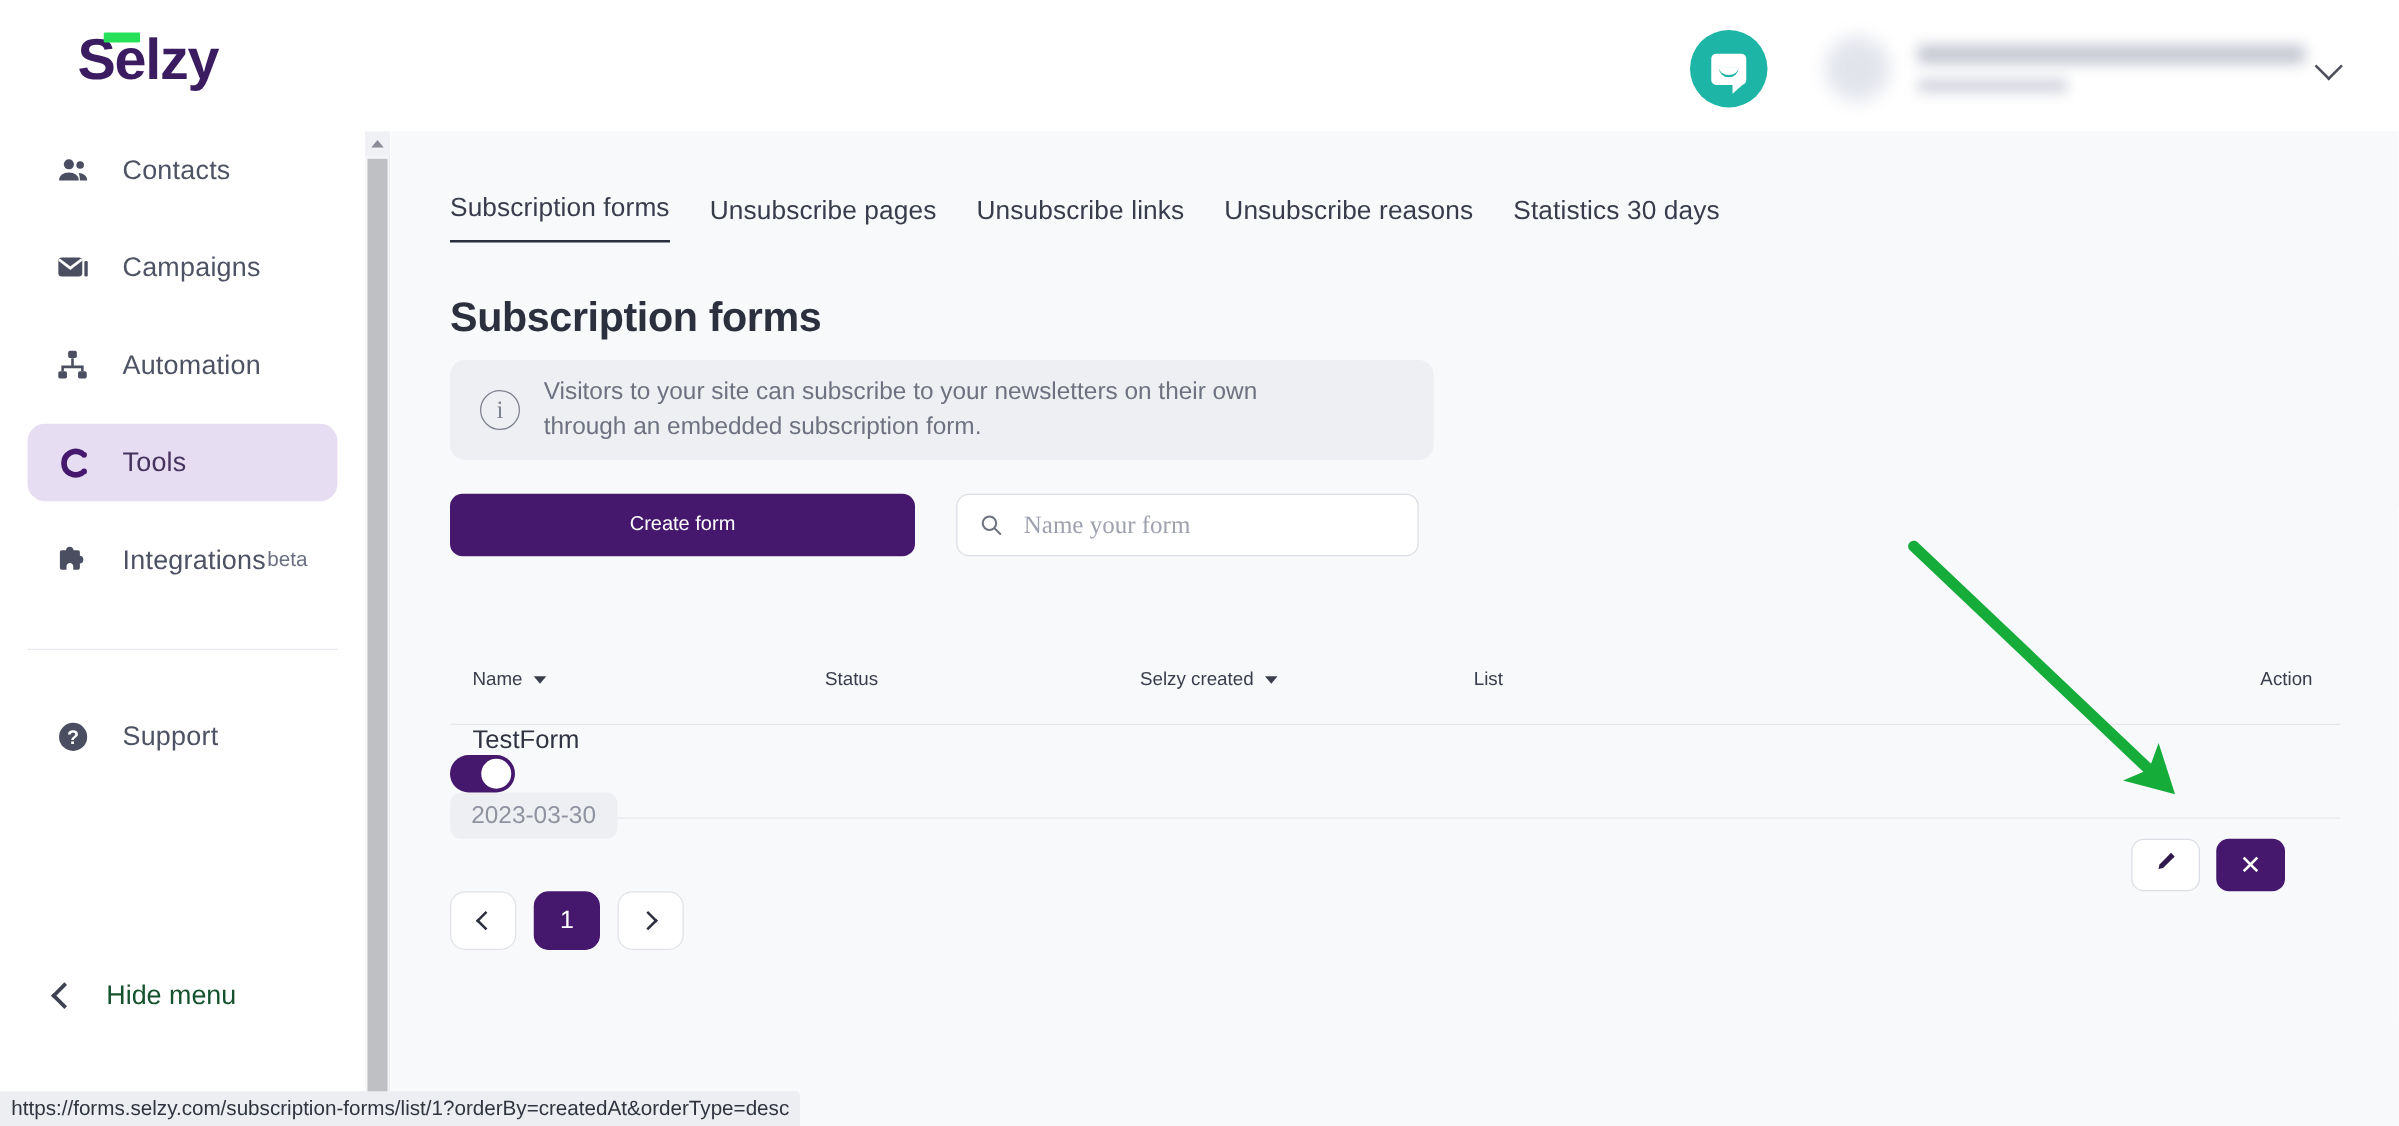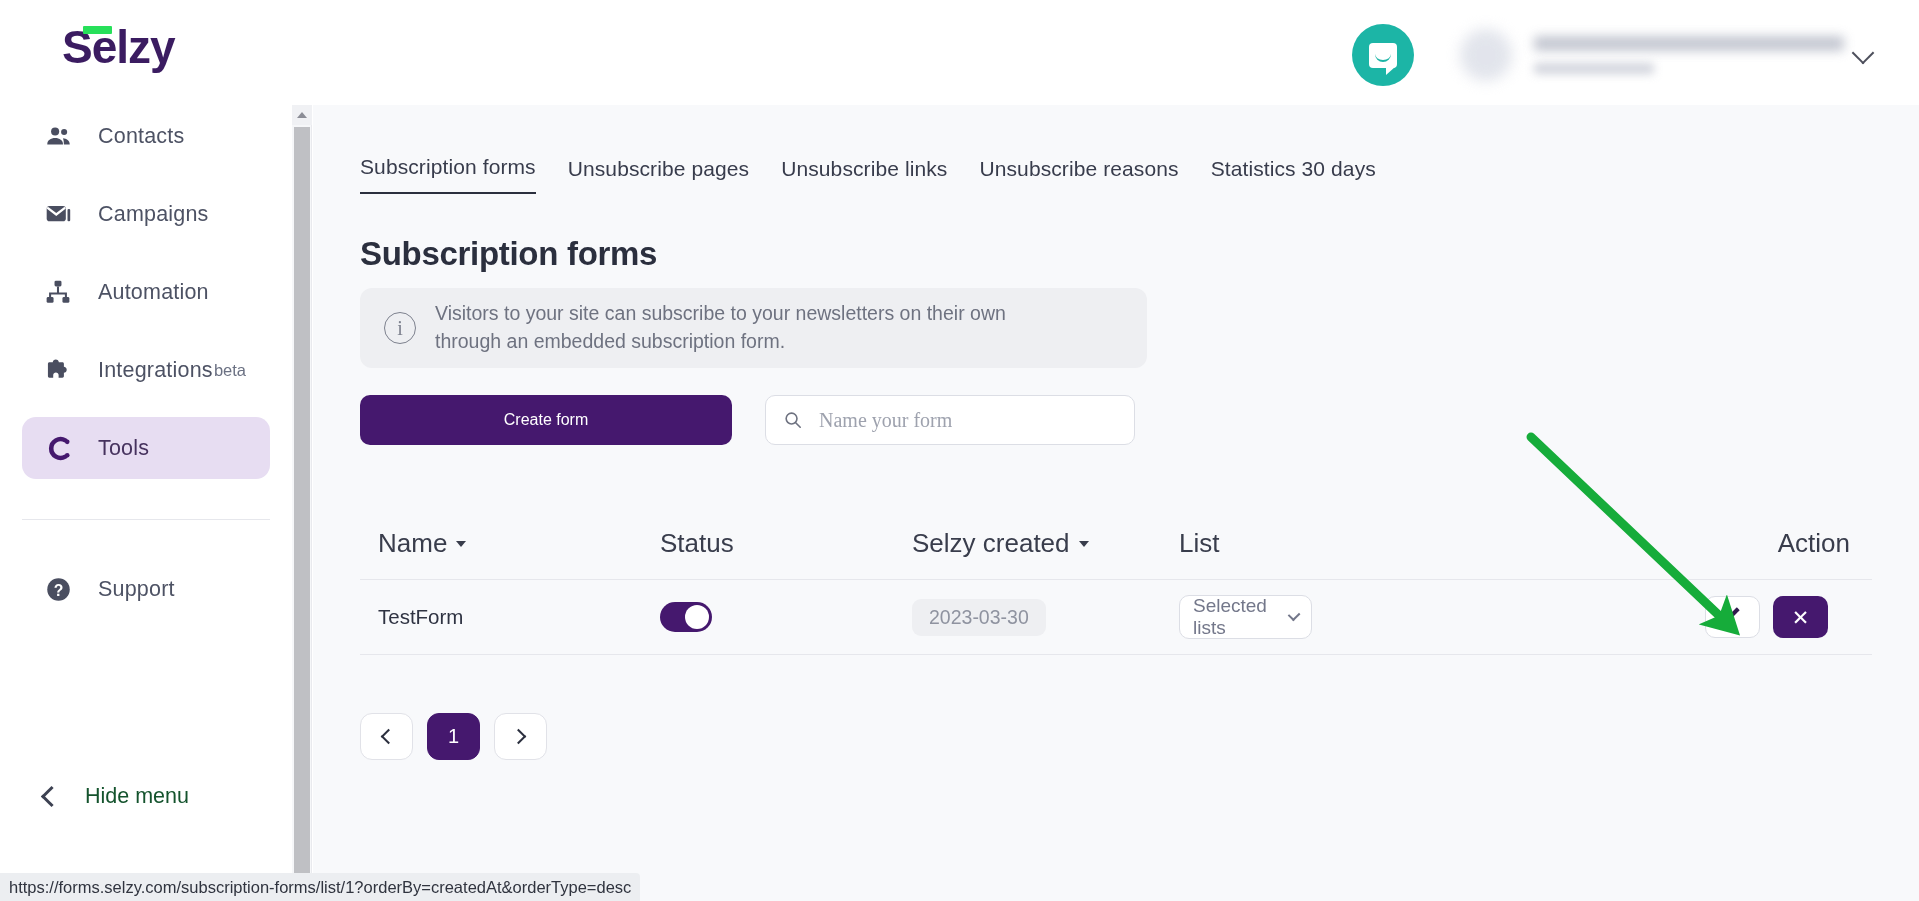--- a/index.html
+++ b/index.html
@@ -161,32 +161,32 @@
     font-family:Liberation Serif, serif;
   }
   .search-input::placeholder { color:#9ea2ae; }
 
   
   .table { position:absolute; left:47px; top:403px; width:1512px; }
   .thead {
     display:flex; align-items:center; height:72px;
     border-bottom:1px solid #e6e7ec;
   }
-  .th { font-size:26px; color:#393d4c; display:flex; align-items:center; }
+  .th { font-size:15px; color:#393d4c; display:flex; align-items:center; }
   .col-name   { width:300px; padding-left:18px; }
   .col-status { width:252px; }
   .col-date   { width:267px; }
   .col-list   { width:370px; }
   .col-action { flex:1; justify-content:flex-end; padding-right:22px; }
   .caret {
     width:0;height:0;border-left:5px solid transparent;border-right:5px solid transparent;
     border-top:6px solid #393d4c; margin-left:9px; cursor:pointer;
   }
 
-  .trow { display:flex; height:74px; background:transparent; }
+  .trow { display:flex; height:74px; background:transparent;flex-direction:column; }
   .td { font-size:20.5px; color:#393d4c; display:flex; align-items:center; }
   .cell-name { color:#2f3342; }
 
   .toggle {
     width:52px; height:30px; border-radius:16px; background:#45186e;
     position:relative; cursor:pointer; flex:none;
   }
   .toggle .knob {
     position:absolute; top:3px; right:3px; width:24px; height:24px;
     border-radius:50%; background:#ffffff;
@@ -303,39 +303,39 @@
         <svg width="26" height="26" viewBox="0 0 24 24" fill="#4a4e60">
           <rect x="8.8" y="1.5" width="6.4" height="5.4" rx="1.3"></rect>
           <rect x="1.5" y="16.6" width="6.4" height="5.4" rx="1.3"></rect>
           <rect x="16.1" y="16.6" width="6.4" height="5.4" rx="1.3"></rect>
           <path d="M12 7v4M4.7 16.6v-3.2h14.6v3.2M12 11v2.4" stroke="#4a4e60" stroke-width="1.9" fill="none"></path>
         </svg>
       </span>
       <span class="nav-label">Automation</span>
     </div>
 
-    <div class="nav-item">
-      <span class="nav-icon">
-        <svg width="27" height="27" viewBox="0 0 24 24" fill="#4a4e60">
-          <path d="M9.6 2.2c1.5 0 2.7 1.1 2.7 2.5h3.2c.8 0 1.3.6 1.3 1.3v2.6c1.4 0 2.5 1.2 2.5 2.7s-1.1 2.7-2.5 2.7v3.1c0 .8-.6 1.3-1.3 1.3h-3.4v-2.4c0-1.3-1.1-2.3-2.4-2.3s-2.4 1-2.4 2.3v2.4H3.9c-.8 0-1.3-.6-1.3-1.3V6c0-.7.6-1.3 1.3-1.3h3C6.9 3.3 8.1 2.2 9.6 2.2z"></path>
-        </svg>
-      </span>
-      <span class="nav-label">Integrations</span>
-      <span class="badge-beta">beta</span>
-    </div>
-
     <div class="nav-item active">
       <span class="nav-icon">
         <svg width="25" height="25" viewBox="0 0 24 24" fill="none">
           <path d="M18.5 4.2A9 9 0 1 0 18.5 19.8" stroke="#45186e" stroke-width="4.4" stroke-linecap="round"></path>
           <circle cx="20.4" cy="5.6" r="2.2" fill="#45186e"></circle>
           <circle cx="20.4" cy="18.4" r="2.2" fill="#45186e"></circle>
         </svg>
       </span>
       <span class="nav-label">Tools</span>
+    </div>
+
+    <div class="nav-item">
+      <span class="nav-icon">
+        <svg width="27" height="27" viewBox="0 0 24 24" fill="#4a4e60">
+          <path d="M9.6 2.2c1.5 0 2.7 1.1 2.7 2.5h3.2c.8 0 1.3.6 1.3 1.3v2.6c1.4 0 2.5 1.2 2.5 2.7s-1.1 2.7-2.5 2.7v3.1c0 .8-.6 1.3-1.3 1.3h-3.4v-2.4c0-1.3-1.1-2.3-2.4-2.3s-2.4 1-2.4 2.3v2.4H3.9c-.8 0-1.3-.6-1.3-1.3V6c0-.7.6-1.3 1.3-1.3h3C6.9 3.3 8.1 2.2 9.6 2.2z"></path>
+        </svg>
+      </span>
+      <span class="nav-label">Integrations</span>
+      <span class="badge-beta">beta</span>
     </div>
 
     <div class="nav-divider"></div>
 
     <div class="nav-item support">
       <span class="nav-icon">
         <svg width="27" height="27" viewBox="0 0 24 24">
           <circle cx="12" cy="12" r="10" fill="#4a4e60"></circle>
           <text x="12" y="17.4" text-anchor="middle" font-size="14" font-weight="bold" fill="#ffffff" font-family="Liberation Sans, sans-serif">?</text>
         </svg>
@@ -408,26 +408,20 @@
 
       <div class="trow">
         <div class="td col-name cell-name">TestForm</div>
         <div class="td col-status">
           <div class="toggle">
             <div class="knob"></div>
           </div>
         </div>
         <div class="td col-date">
           <span class="date-pill">2023-03-30</span>
-        </div>
-        <div class="td col-list">
-          <div class="list-select">
-            <span>Selected lists</span>
-            <span class="sel-chevron"></span>
-          </div>
         </div>
         <div class="td col-action">
           <div class="act-wrap">
             <div class="btn-edit">
               <span>
                 <svg width="19" height="19" viewBox="0 0 24 24" fill="none">
                   <path d="M16.8 3.6l3.6 3.6-11 11-4.6 1 1-4.6z" fill="#2f1a4d"></path>
                   <path d="M16.8 3.6l3.6 3.6" stroke="#2f1a4d" stroke-width="2"></path>
                 </svg>
               </span>

